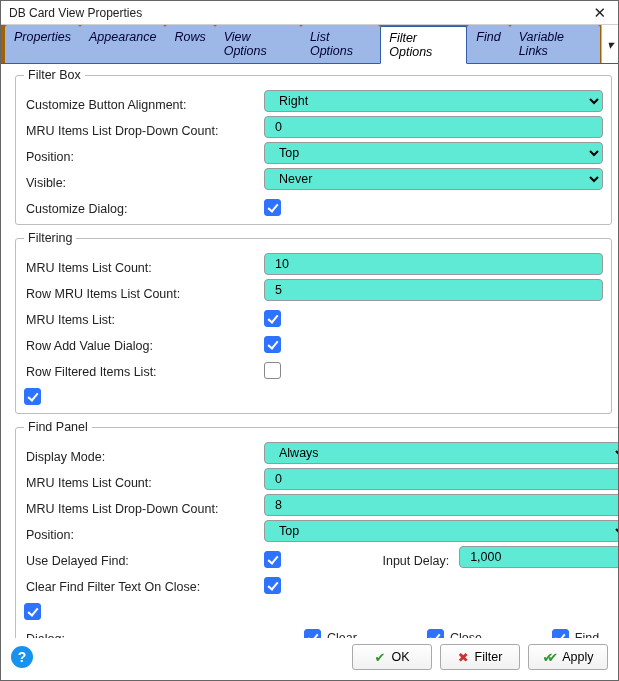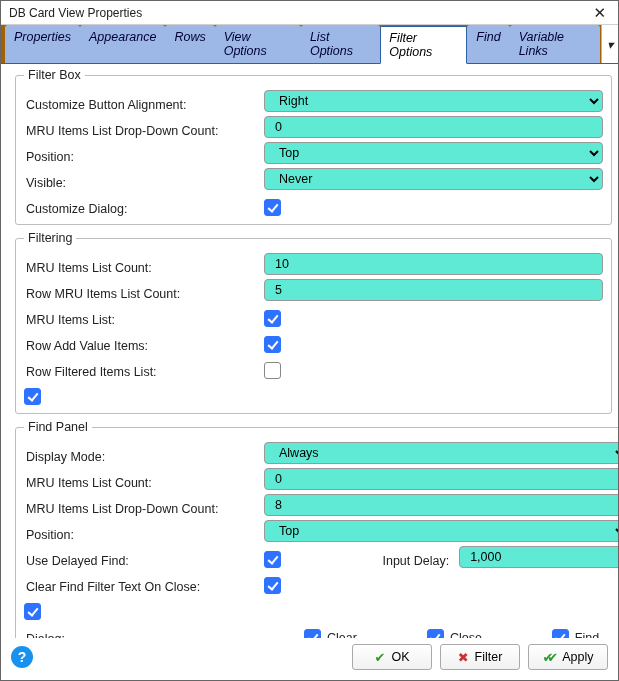--- a/index.html
+++ b/index.html
@@ -278,21 +278,21 @@
       </div>
 
       <div class="row">
         <div class="lbl">MRU Items List:</div>
         <div class="ctl">
           <input type="checkbox" class="chk" checked="" style="">
         </div>
       </div>
 
       <div class="row">
-        <div class="lbl">Row Add Value Items:</div>
+        <div class="lbl">Row Add Value Dialog:</div>
         <div class="ctl">
           <input type="checkbox" class="chk" checked="" style="">
         </div>
       </div>
 
       <div class="row">
         <div class="lbl">Row Filtered Items List:</div>
         <div class="ctl">
           <input type="checkbox" class="chk" style="">
         </div>

